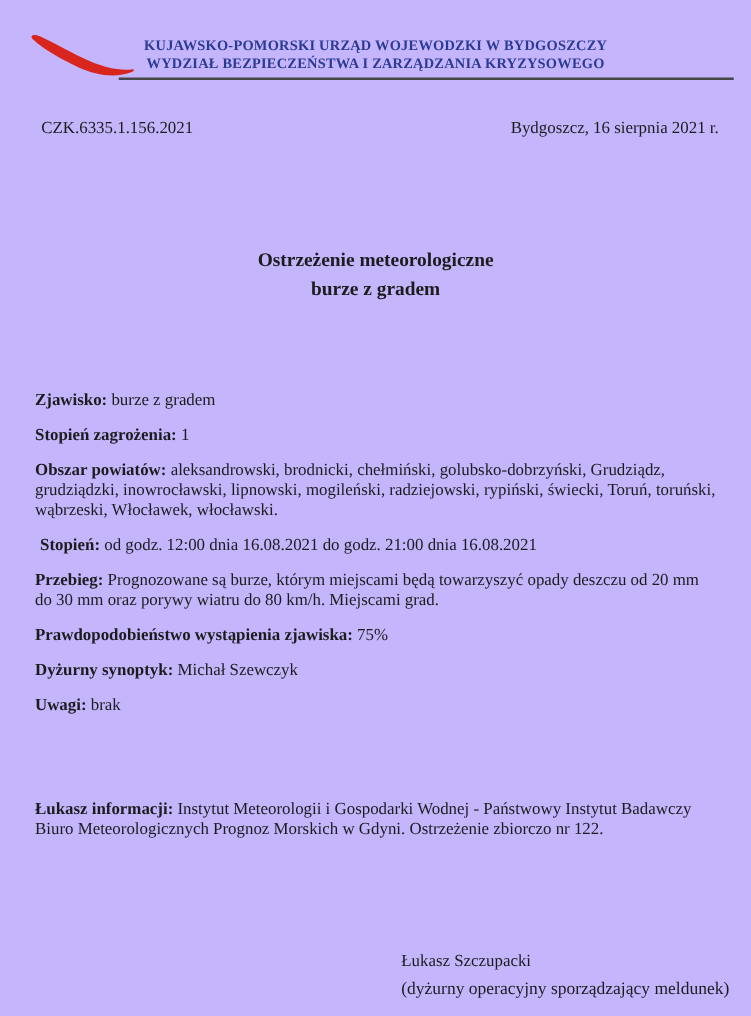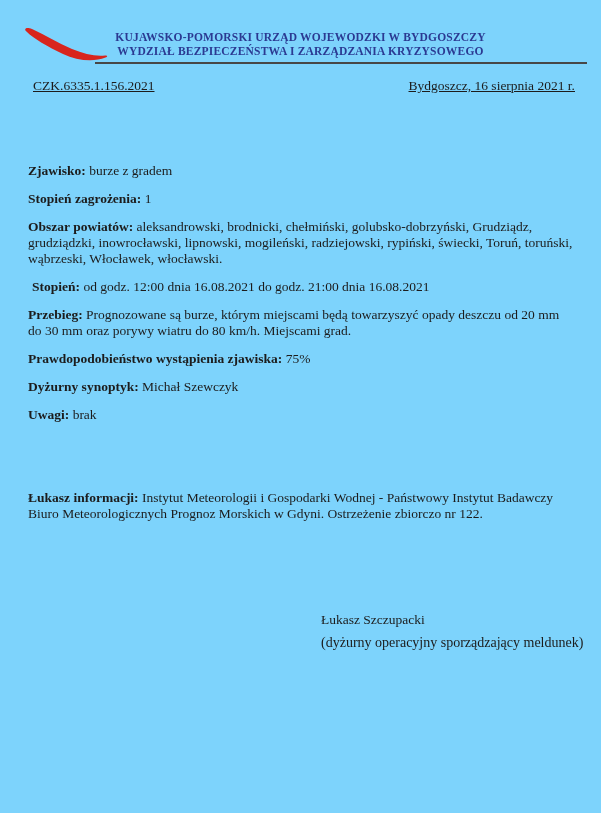--- a/index.html
+++ b/index.html
@@ -8,21 +8,21 @@
     --rule-color: #474747;
     --ink: #1c1c1c;
   }
   * { margin: 0; padding: 0; box-sizing: border-box; }
   html, body { background: #ffffff; }
   .page {
     width: 601px;
     height: 813px;
     margin: 0 auto;
     position: relative;
-    background: #7dd3fc;
+    background: #c4b5fd;
     font-family: "Liberation Serif", "DejaVu Serif", serif;
     color: var(--ink);
     overflow: hidden;
   }
   
   .header { position: relative; padding-top: 31px; }
   .logo {
     position: absolute;
     left: 20px;
     top: 27px;
@@ -40,24 +40,23 @@
   }
   .rule {
     border: none;
     border-top: 2px solid var(--rule-color);
     margin: 4px 14px 0 95px;
   }
   
   .ref-row {
     display: flex;
     justify-content: space-between;
-    margin: 13px 26px 0 33px;
+    margin: 29px 26px 0 33px;
     font-size: 13.5px;
     line-height: 17px;
-    text-decoration: underline;
   }
   
   .title {
     margin-top: 87px;
     text-align: center;
     font-weight: bold;
     font-size: 15.5px;
     line-height: 23px;
   }
   
@@ -94,20 +93,24 @@
       <div>WYDZIAŁ BEZPIECZEŃSTWA I ZARZĄDZANIA KRYZYSOWEGO</div>
     </div>
     <hr class="rule">
   </div>
 
   <div class="ref-row">
     <span>CZK.6335.1.156.2021</span>
     <span>Bydgoszcz, 16 sierpnia 2021 r.</span>
   </div>
 
+  <div class="title">
+    <div>Ostrzeżenie meteorologiczne</div>
+    <div>burze z gradem</div>
+  </div>
 
   <div class="body">
     <p><strong>Zjawisko:</strong> <span>burze z gradem</span></p>
 
     <p><strong>Stopień zagrożenia:</strong> <span>1</span></p>
 
     <p><strong>Obszar powiatów:</strong> <span>aleksandrowski, brodnicki, chełmiński, golubsko-dobrzyński, Grudziądz, grudziądzki, inowrocławski, lipnowski, mogileński, radziejowski, rypiński, świecki, Toruń, toruński, wąbrzeski, Włocławek, włocławski.</span></p>
 
     <p class="indent-small"><strong>Stopień:</strong> <span>od godz. 12:00 dnia 16.08.2021 do godz. 21:00 dnia 16.08.2021</span></p>
 

